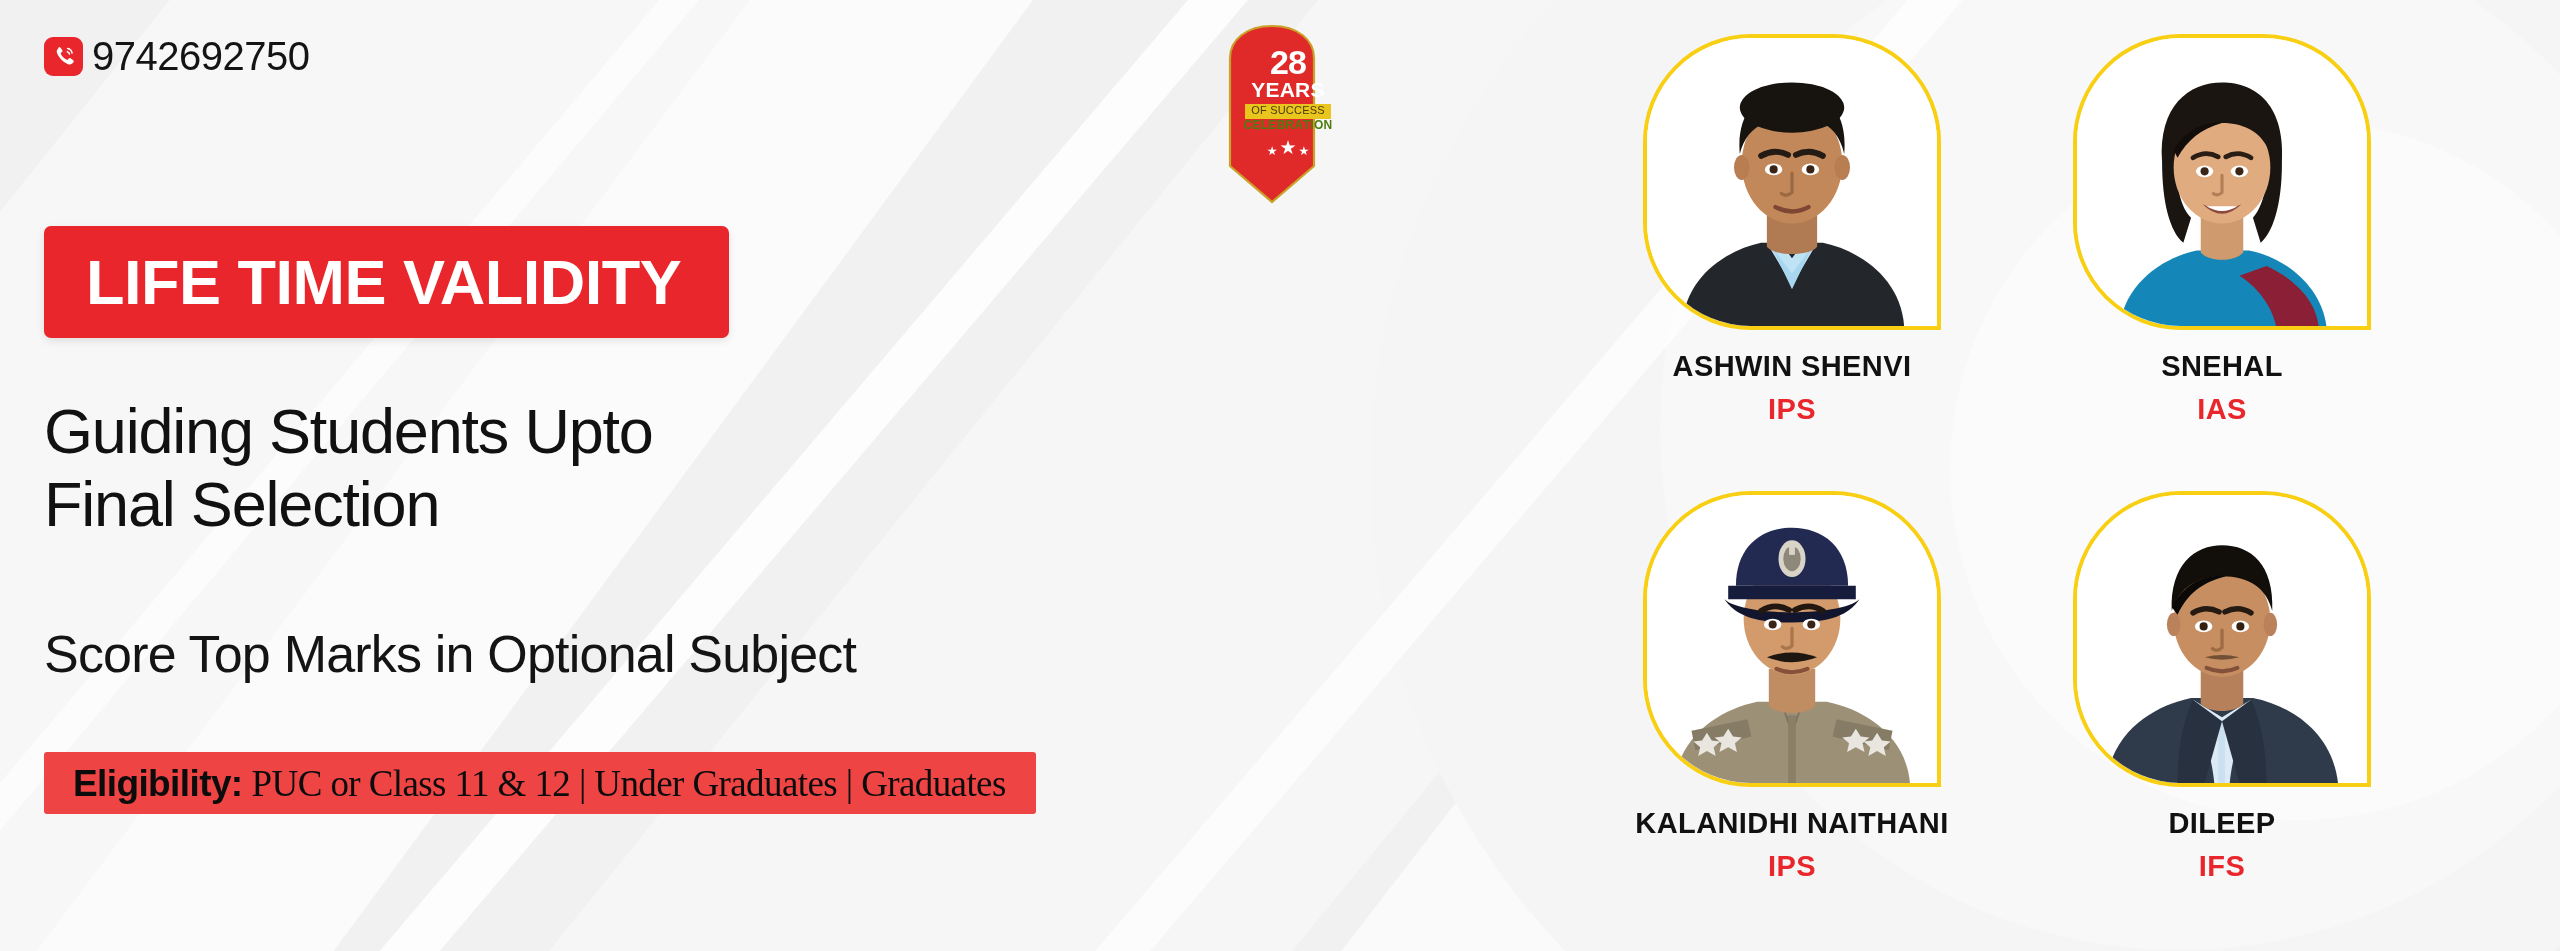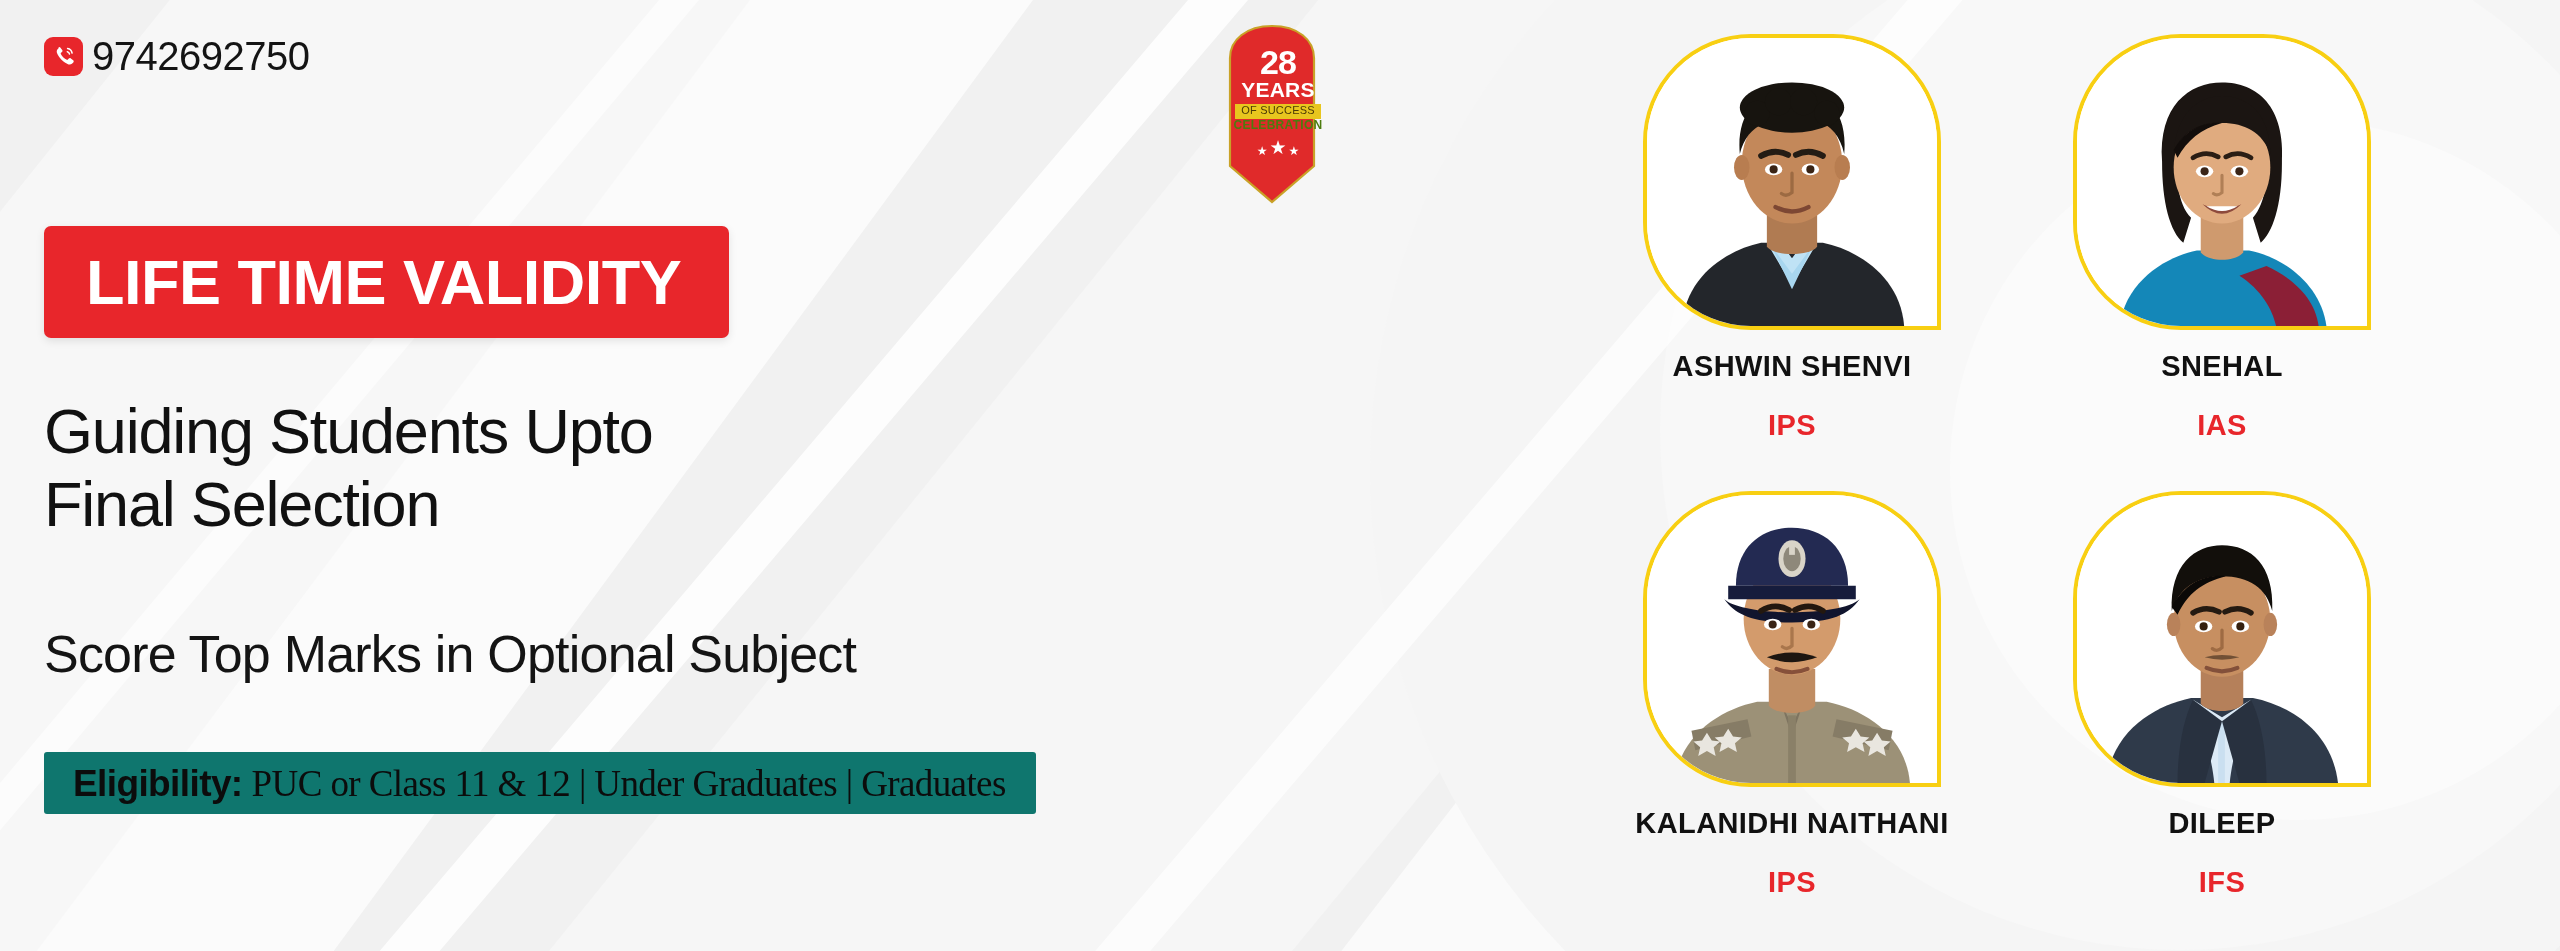--- a/index.html
+++ b/index.html
@@ -89,21 +89,21 @@
     font-weight:400;
     letter-spacing:-0.8px;
     line-height:1;
     white-space:nowrap;
   }
 
   #eligibility-bar {
     position:absolute;
     left:44px; top:752px;
     height:62px;
-    background:#0f766e;
+    background:#ef4444;
     display:flex; align-items:center;
     padding:0 30px 0 29px;
     border-radius:3px;
   }
   #eligibility-bar .etext {
     font-size:37px;
     color:#0c0c0c;
     letter-spacing:-0.6px;
     line-height:1;
     white-space:nowrap;
@@ -114,21 +114,21 @@
   
   #years-badge {
     position:absolute;
     left:1222px; top:24px;
     width:100px; height:180px;
     z-index:6;
   }
   #years-badge .shield { position:absolute; inset:0; }
   #years-badge .badge-inner {
     position:absolute;
-    left:6px; top:0; width:100px; height:180px;
+    left:16px; top:0; width:100px; height:180px;
     display:flex; flex-direction:column; align-items:center;
     padding-top:22px;
   }
   #badge-number {
     color:#ffffff;
     font-size:34px;
     font-weight:bold;
     line-height:0.95;
     letter-spacing:-1px;
   }
@@ -210,21 +210,21 @@
     margin-top:22px;
     white-space:nowrap;
   }
   .achiever-service {
     text-align:center;
     color:#e8262b;
     font-size:29px;
     font-weight:bold;
     letter-spacing:0.4px;
     line-height:1;
-    margin-top:30px;
+    margin-top:14px;
     white-space:nowrap;
   }
 </style>
 </head>
 <body>
 
 <div id="banner">
 
   <div class="bg-layer">
     <svg viewBox="0 0 2560 951" preserveAspectRatio="none">

